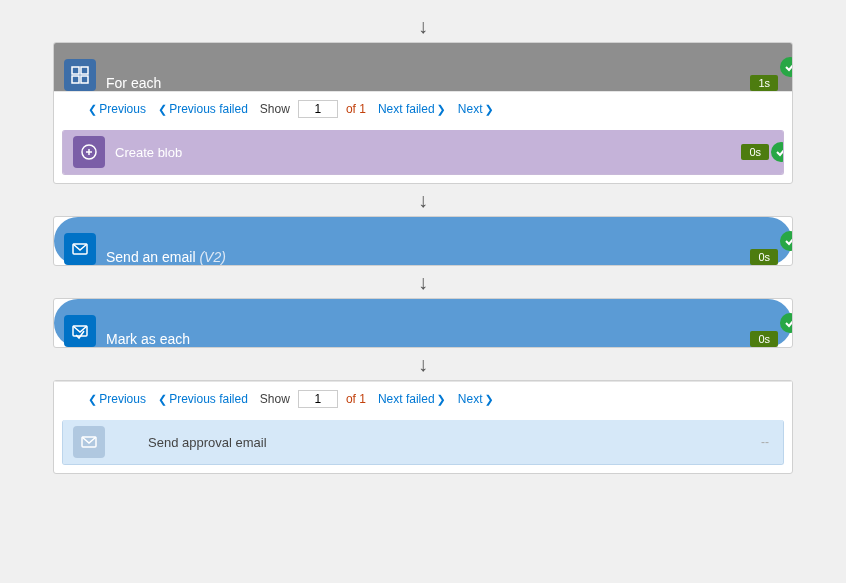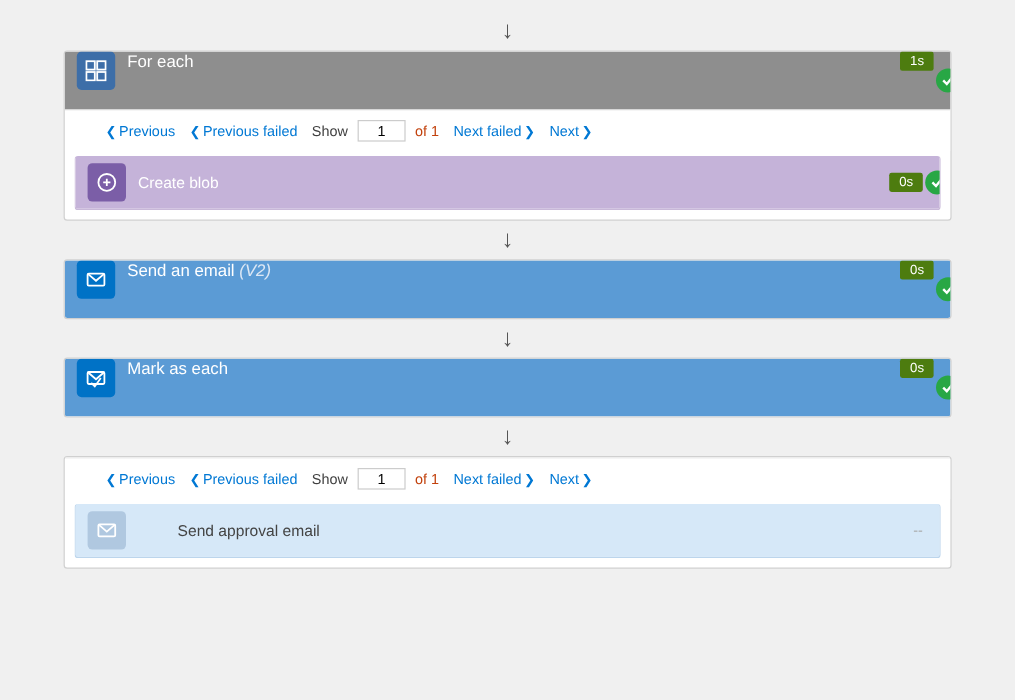--- a/index.html
+++ b/index.html
@@ -31,26 +31,26 @@
     
     .block-wrapper {
       width: 740px;
       background: #fff;
       border: 1px solid #d0d0d0;
       border-radius: 3px;
       overflow: hidden;
     }
     .block-header {
       display: flex;
-      align-items: flex-start;
+      align-items: flex-end;
       padding: 0 10px;
       height: 48px;
       position: relative;
     }
-    .block-header.blue { background: #5b9bd5; }
+    .block-header.blue { background: #5b9bd5; border-radius: 24px; }
     .block-header.gray { background: #8e8e8e; }
     .block-icon {
       width: 32px;
       height: 32px;
       border-radius: 4px;
       display: flex;
       align-items: center;
       justify-content: center;
       margin-right: 10px;
       flex-shrink: 0;

